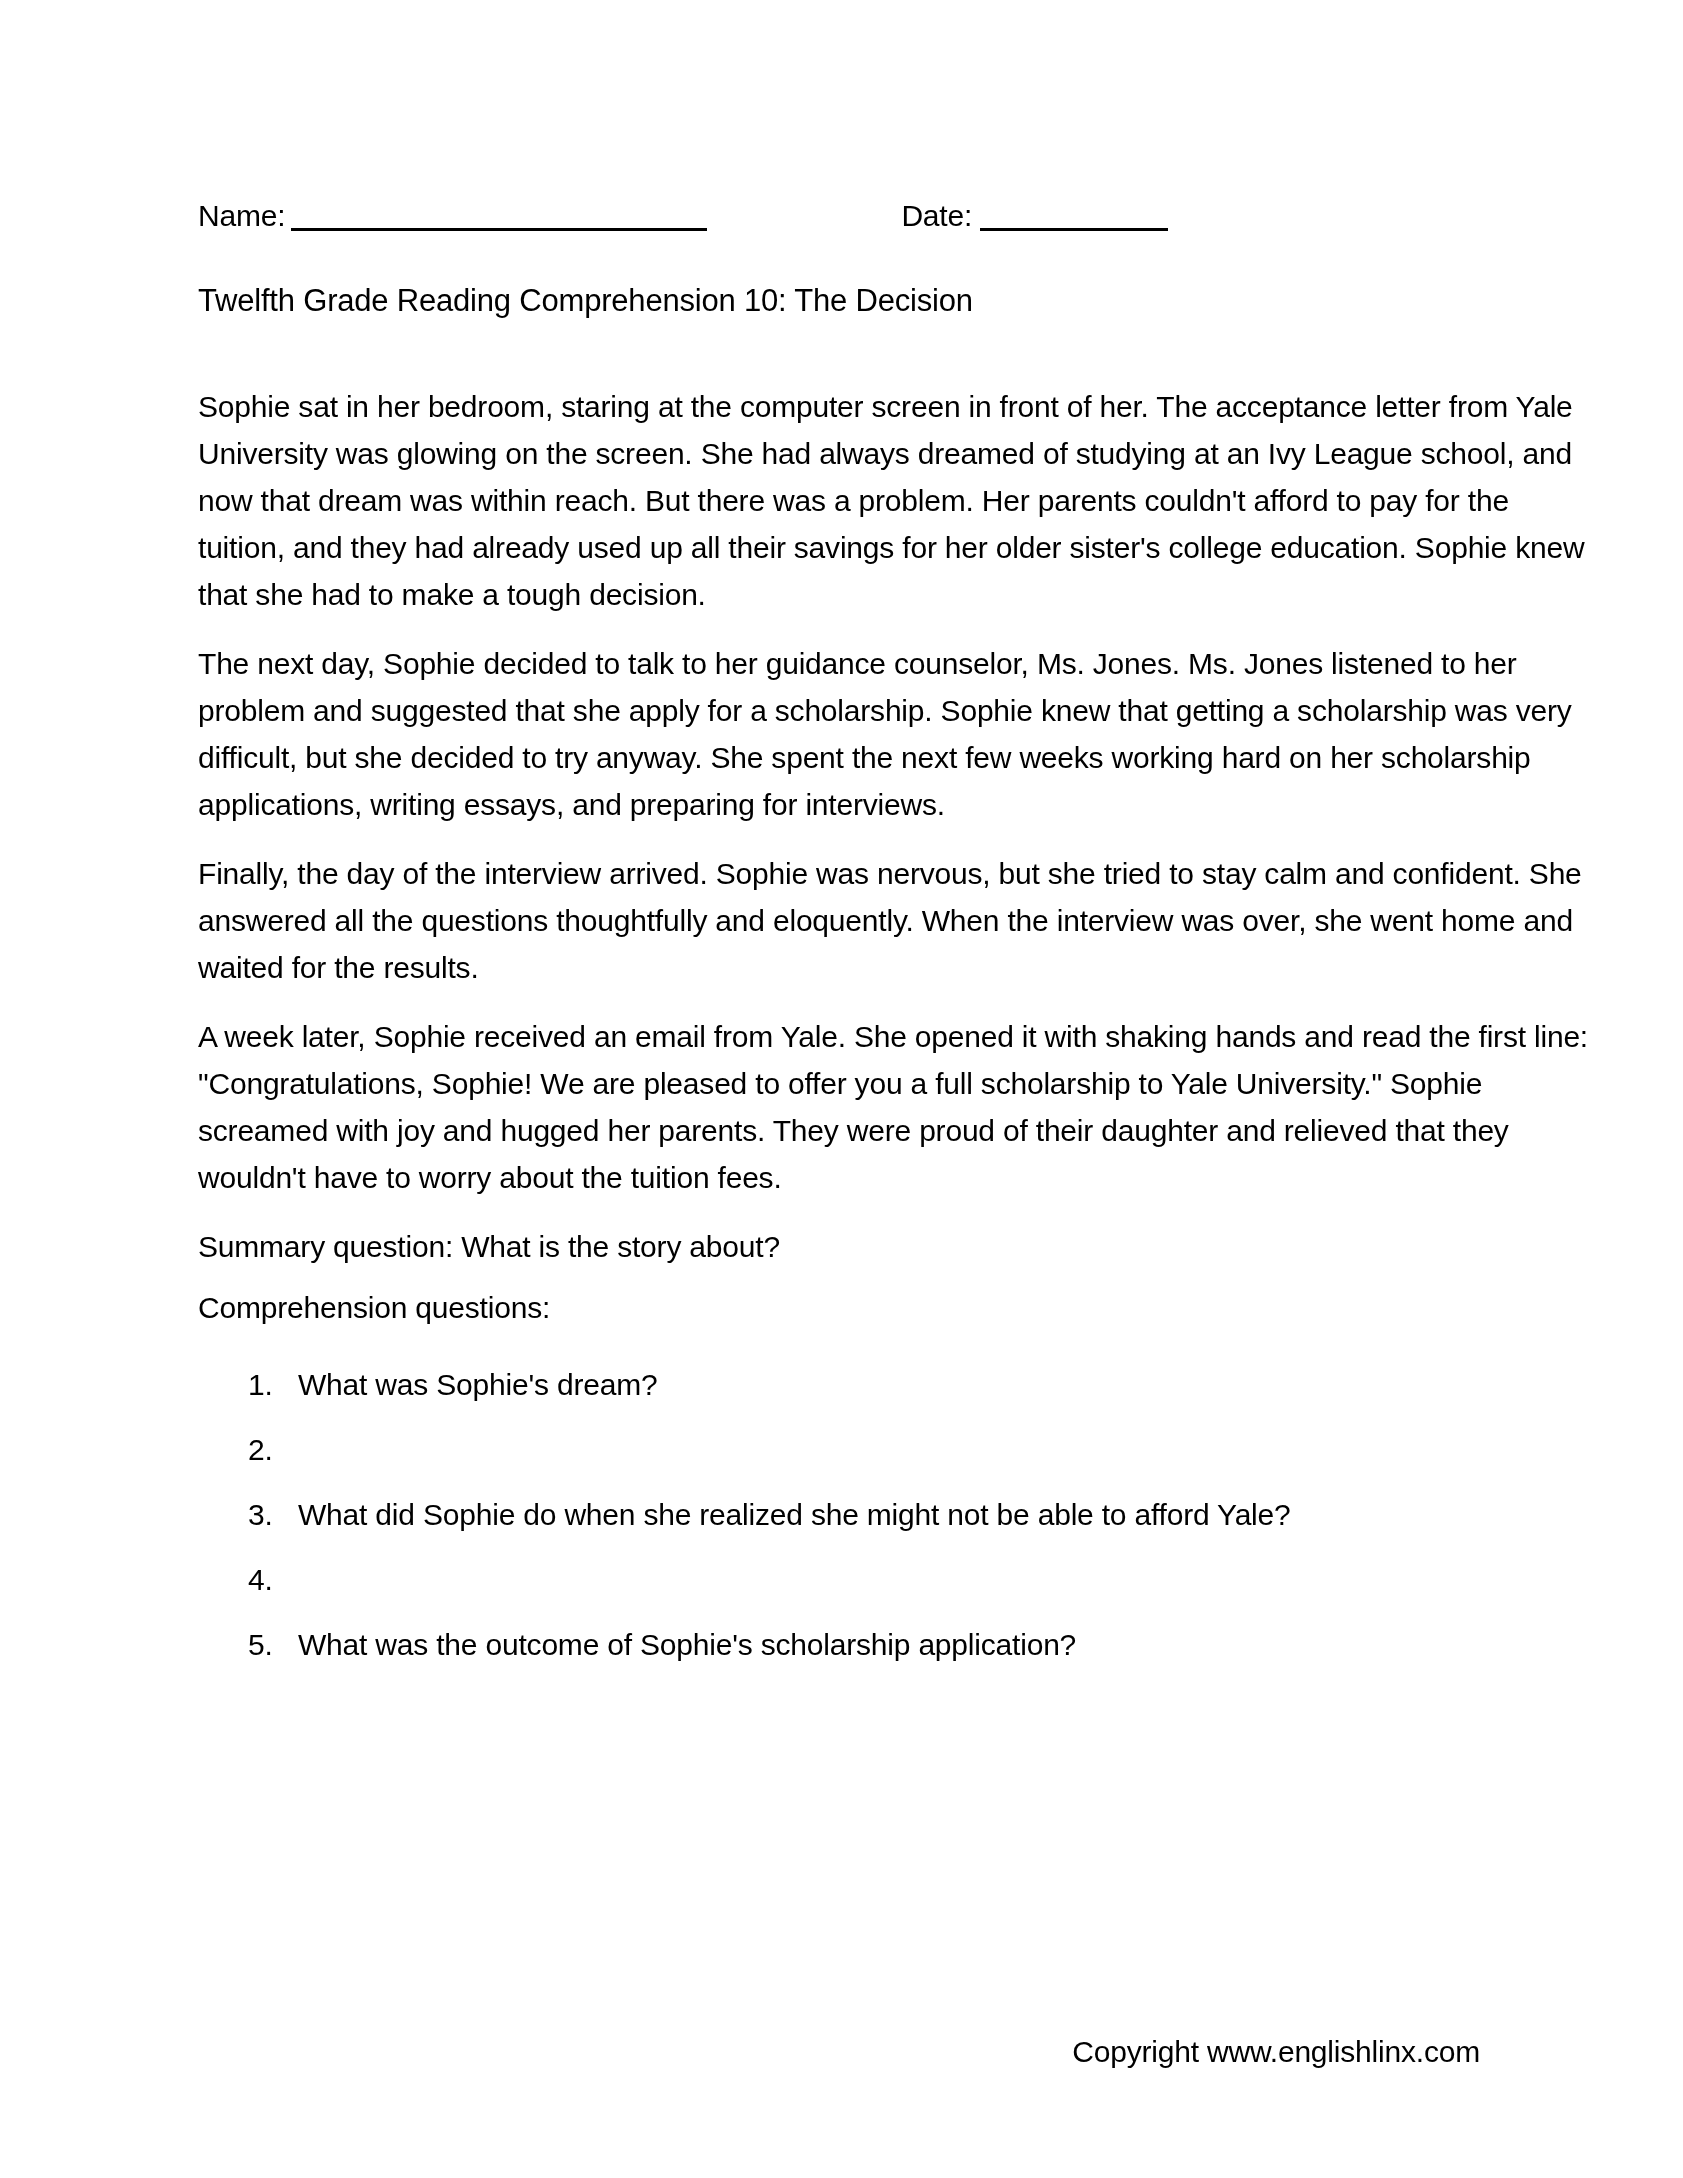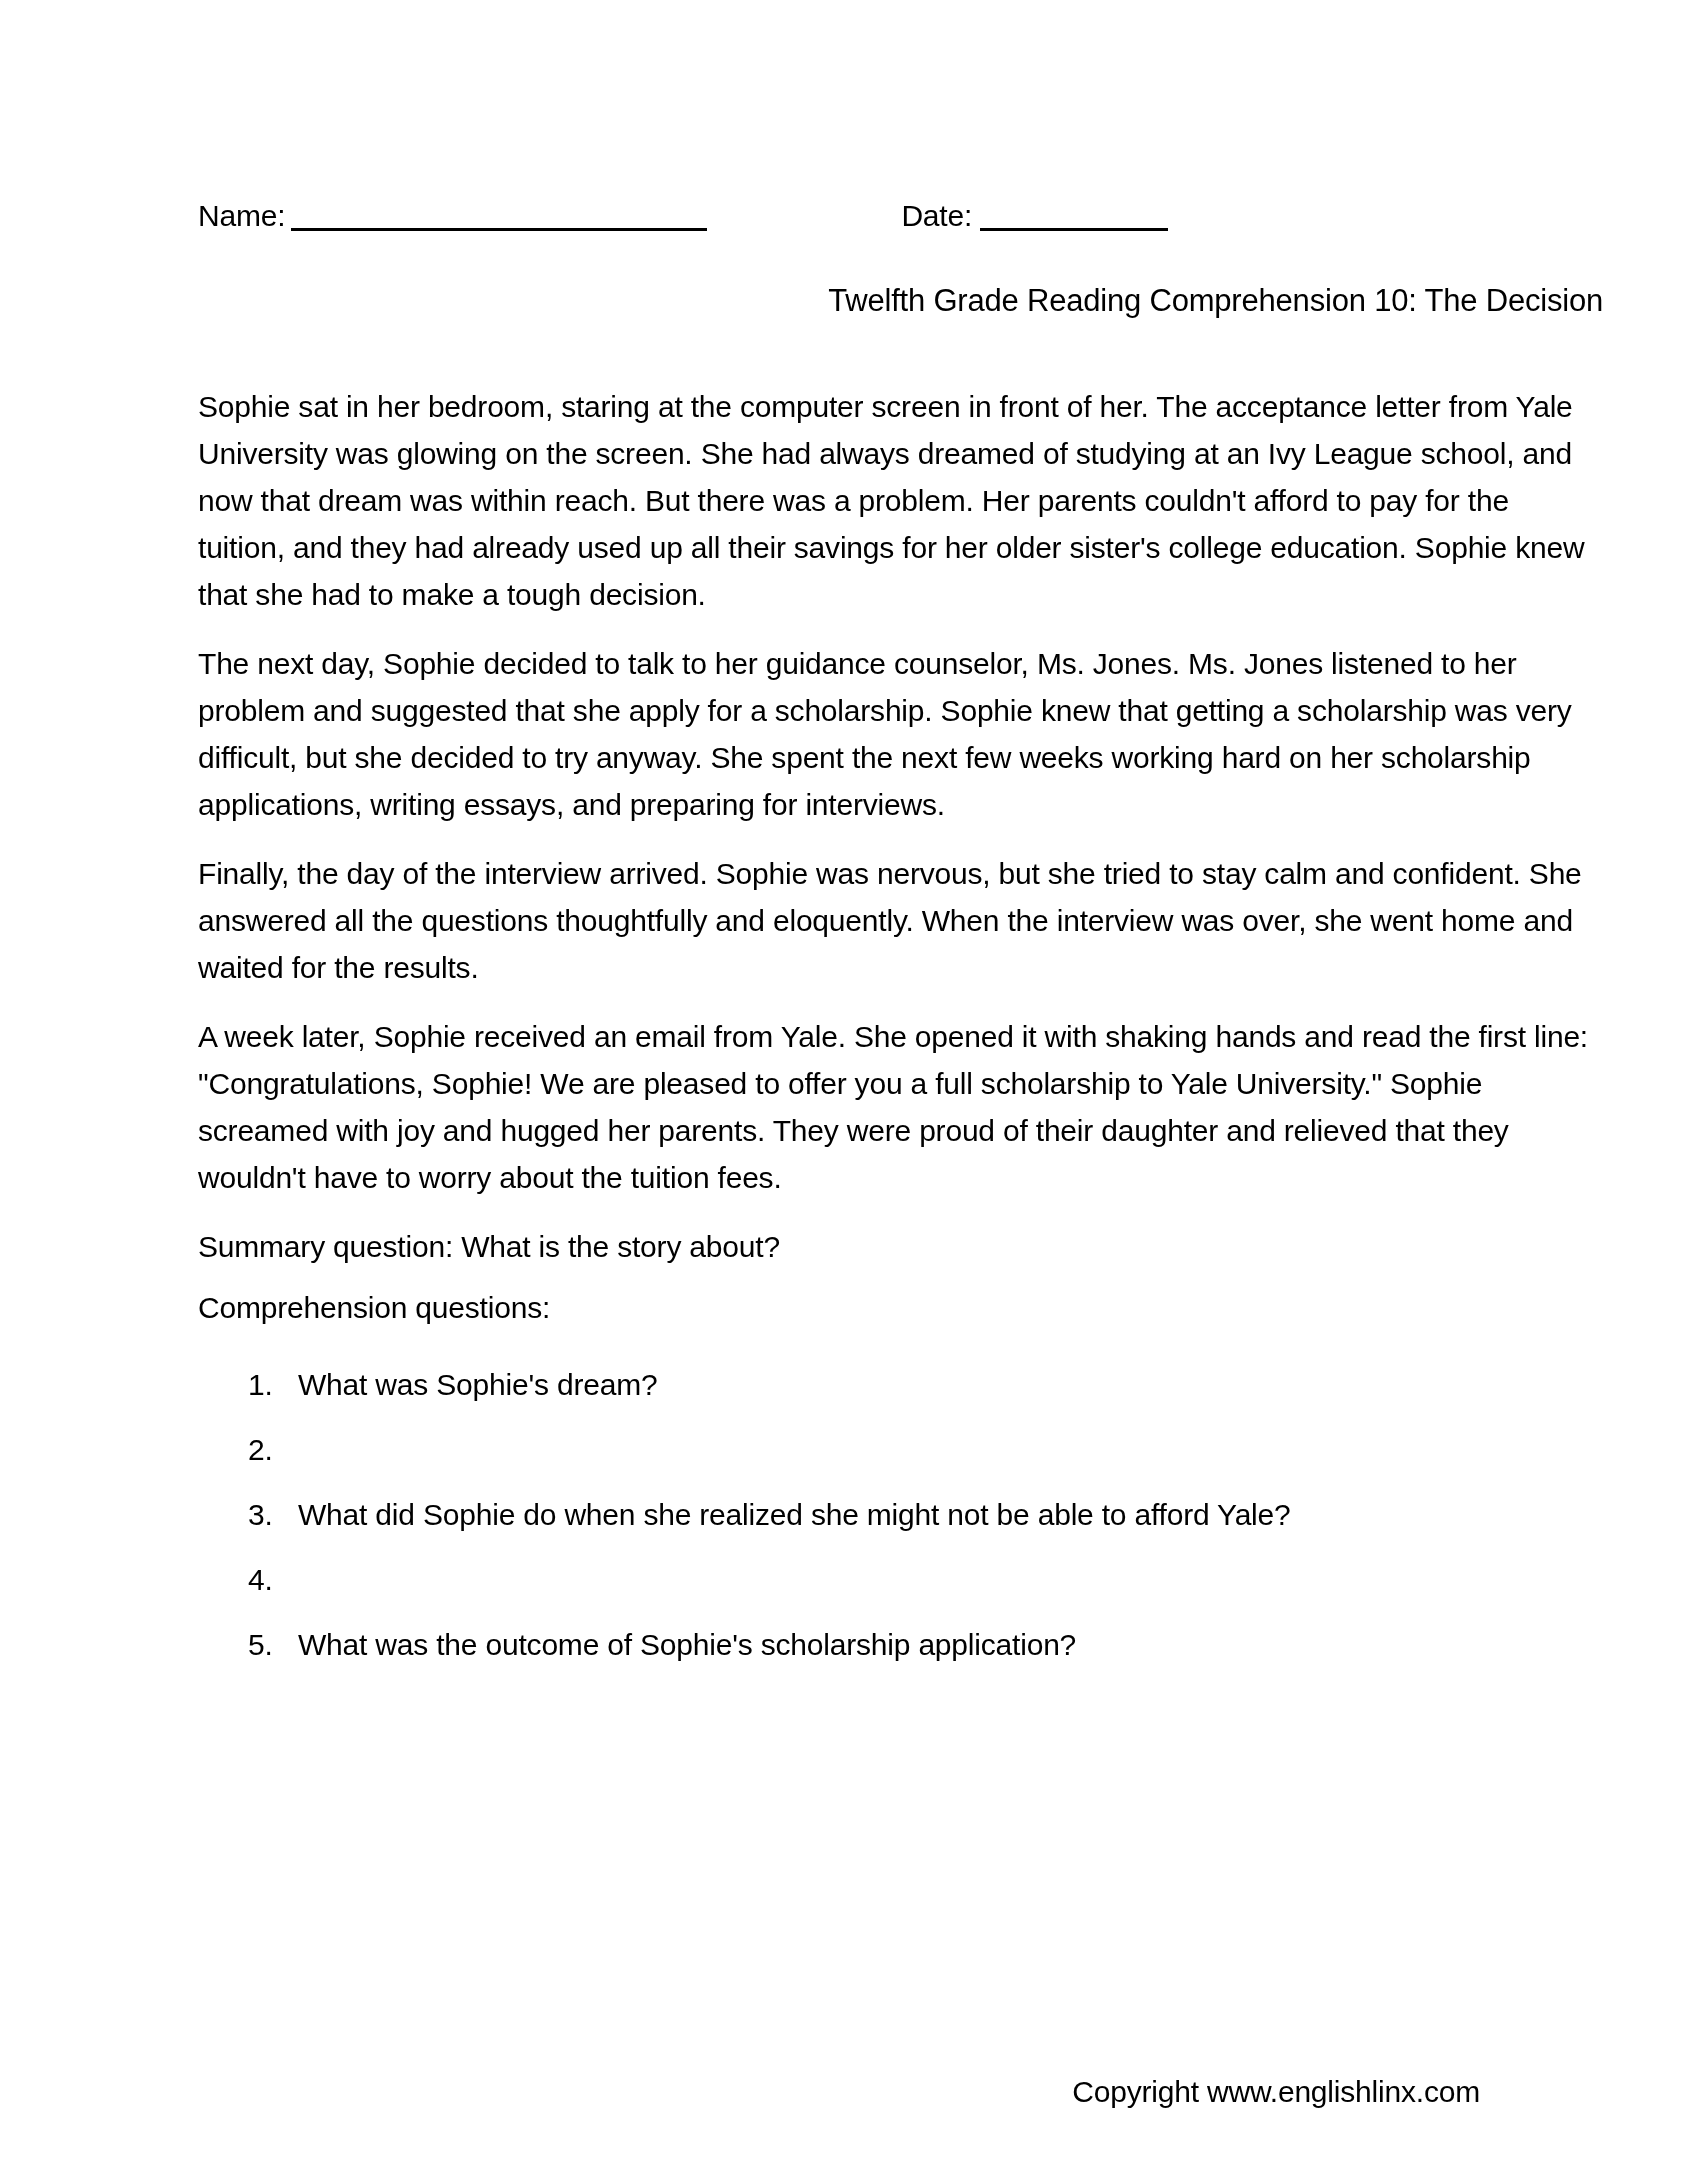--- a/index.html
+++ b/index.html
@@ -30,21 +30,21 @@
     height: 0;
     border-bottom: 3px solid #000000;
     vertical-align: -5px;
   }
   .blank-name { width: 416px; margin-left: 6px; }
   .blank-date { width: 188px; margin-left: 8px; }
   .date-label { margin-left: 194px; }
   
   .doc-title {
     margin-top: 45px;
-    text-align: right;
+    text-align: left;
     font-size: 31px;
     line-height: 40px;
     font-weight: 400;
     letter-spacing: -0.2px;
   }
   
   .story { margin-top: 62px; }
   .story p, .lead-line {
     font-size: 30px;
     line-height: 47px;
@@ -71,21 +71,20 @@
     flex: 0 0 auto;
   }
   
   .footer {
     position: absolute;
     top: 2032px;
     right: 203px;
     font-size: 30px;
     line-height: 40px;
     letter-spacing: -0.2px;
-    margin-top: 40px;
   }
 </style>
 </head>
 <body>
 
 <div class="page">
 
   <div class="field-row">
     <span>Name:</span><span class="blank blank-name"></span><span class="date-label">Date:</span><span class="blank blank-date"></span>
   </div>

